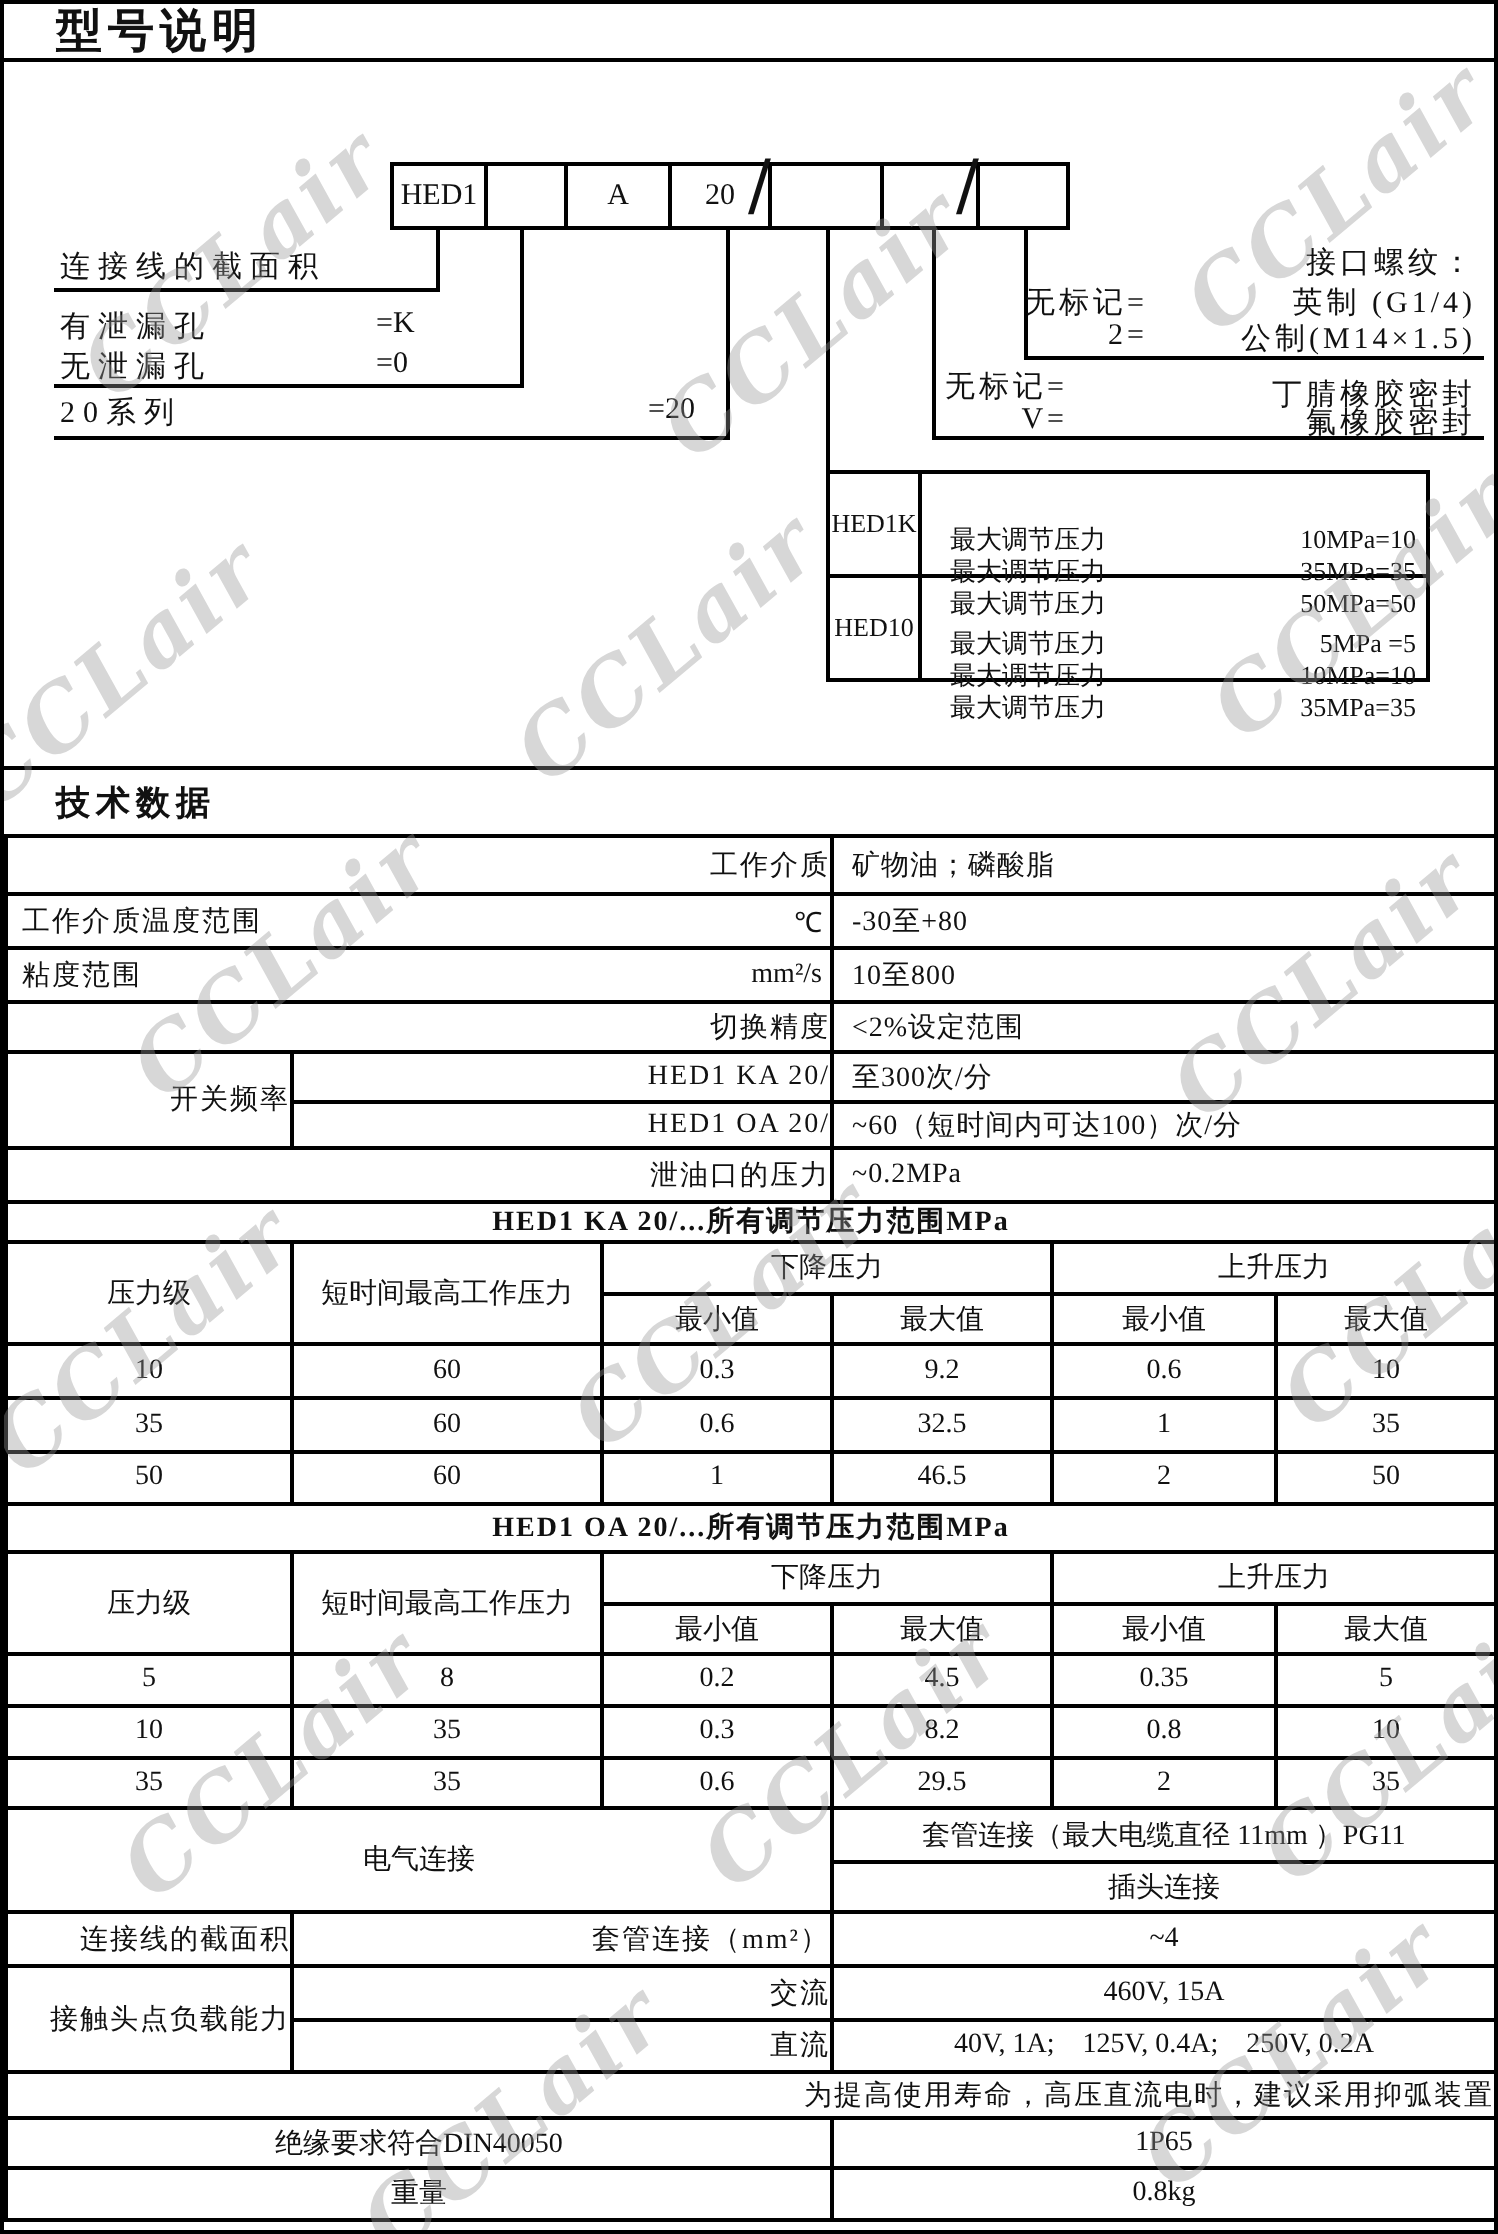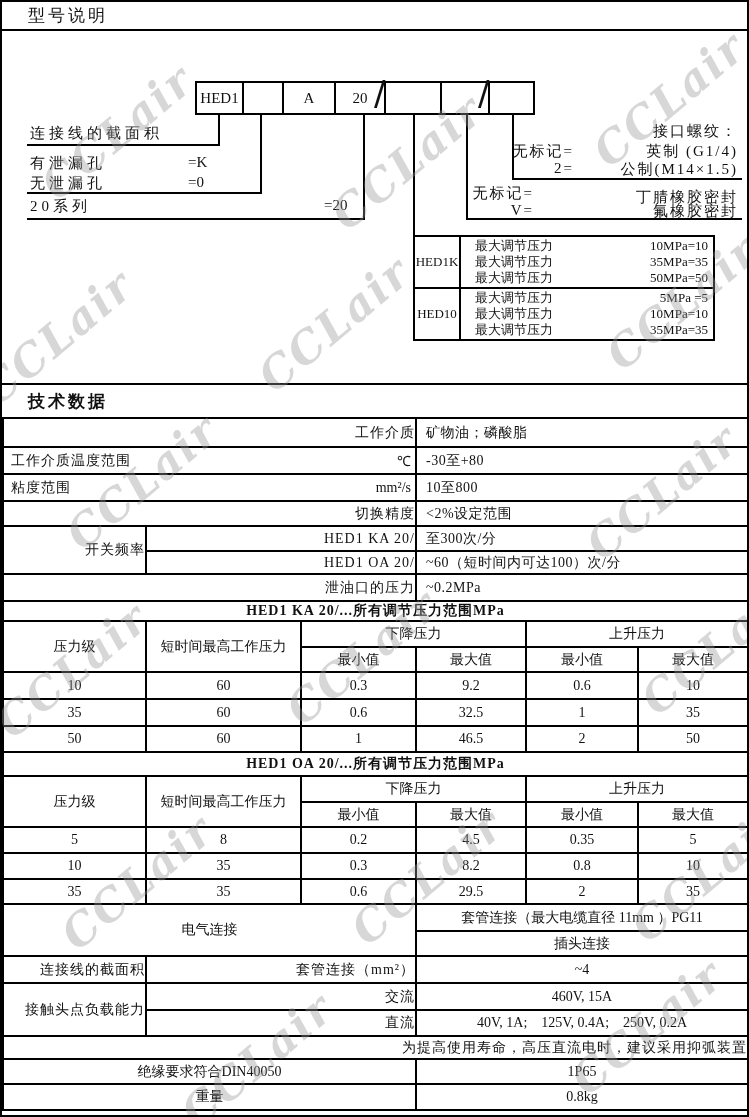--- a/index.html
+++ b/index.html
@@ -5,21 +5,21 @@
   * { margin:0; padding:0; box-sizing:border-box; }
   body { background:#e8e8e8; font-family:"Liberation Serif","DejaVu Serif",serif; color:#111; }
   .page { position:relative; width:749px; height:1117px; background:#fff; border:2px solid #000; overflow:hidden; margin:0 auto; }
 
   
   .wm { position:absolute; font:italic bold 44px "DejaVu Serif",serif; color:rgba(150,150,150,0.38);
         letter-spacing:2px; transform:translate(-50%,-50%) rotate(-40deg); white-space:nowrap; z-index:5; pointer-events:none; }
 
   
   .titlebar { position:relative; height:29px; border-bottom:2px solid #000; display:flex; align-items:center; z-index:2; background:transparent; }
-  .titlebar span { font-size:17px; font-weight:normal; letter-spacing:3px; padding-left:26px; }
+  .titlebar span { font-size:23px; font-weight:bold; letter-spacing:3px; padding-left:26px; }
   .techbar { position:relative; height:34px; border-top:2px solid #000; display:flex; align-items:center; z-index:2; }
   .techbar span { font-size:17px; font-weight:bold; letter-spacing:3px; padding-left:26px; }
 
   
   .model { position:relative; height:352px; z-index:1; }
   .boxrow { position:absolute; left:193px; top:50px; height:34px; display:flex; border:2px solid #000; }
   .boxrow .cell { border-left:2px solid #000; display:flex; align-items:center; justify-content:center; font-size:15px; }
   .boxrow .cell:first-child { border-left:none; }
   .slash { position:absolute; font-size:34px; line-height:34px; z-index:3; font-family:"DejaVu Sans",sans-serif; }
   .vline { position:absolute; width:2px; background:#000; }
@@ -27,21 +27,21 @@
   .dlabel { position:absolute; font-size:15px; letter-spacing:4px; white-space:nowrap; }
   .dval { position:absolute; font-size:15px; letter-spacing:0; white-space:nowrap; }
   .rkey { position:absolute; font-size:15px; letter-spacing:2px; text-align:right; white-space:nowrap; }
   .rval { position:absolute; right:9px; font-size:15px; letter-spacing:2px; text-align:right; white-space:nowrap; }
 
   
   .mini { position:absolute; left:411px; top:204px; width:302px; border:2px solid #000; }
   .mini .mrow { display:flex; }
   .mini .mrow + .mrow { border-top:2px solid #000; }
   .mini .mcol1 { width:46px; border-right:2px solid #000; display:flex; align-items:center; justify-content:center; font-size:13px; }
-  .mini .mcol2 { flex:1; padding:1px 0; }
+  .mini .mcol2 { flex:1; padding:1px 0;margin-top:24px; }
   .mini .mline { display:flex; justify-content:space-between; font-size:13px; line-height:16px; padding:0 5px 0 14px; }
 
   
   table.tech { width:745px; border-collapse:collapse; table-layout:fixed; position:relative; z-index:1; }
   table.tech td { border:2px solid #000; font-size:14px; vertical-align:middle; overflow:hidden; white-space:nowrap; }
   td.lab { text-align:right; padding-left:7px; letter-spacing:1px; }
   td.val { text-align:left; padding-left:9px; letter-spacing:0.5px; }
   td.ctr { text-align:center; }
   td.thead { text-align:center; font-weight:bold; letter-spacing:1px; }
   .lu { display:flex; justify-content:space-between; align-items:center; padding:0 4px 0 7px; letter-spacing:1px;font-family:Liberation Serif, serif; }

